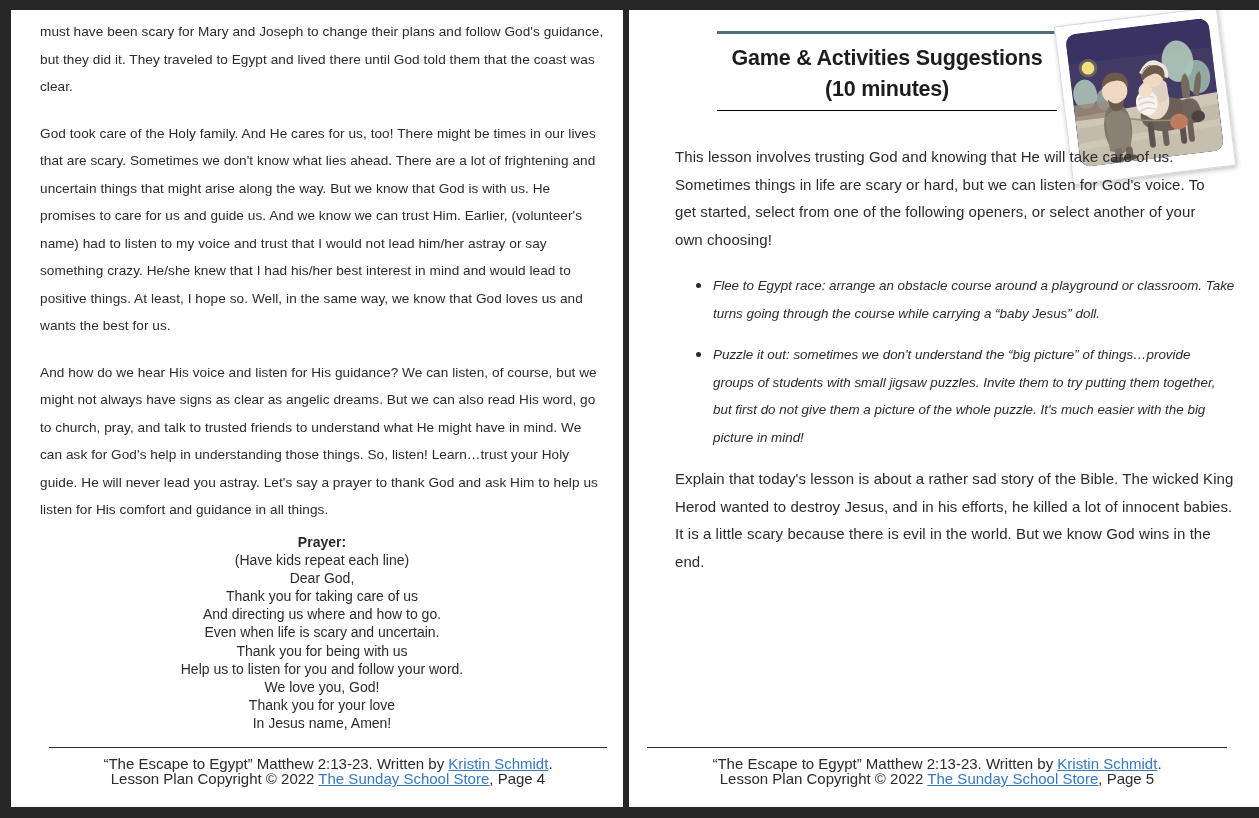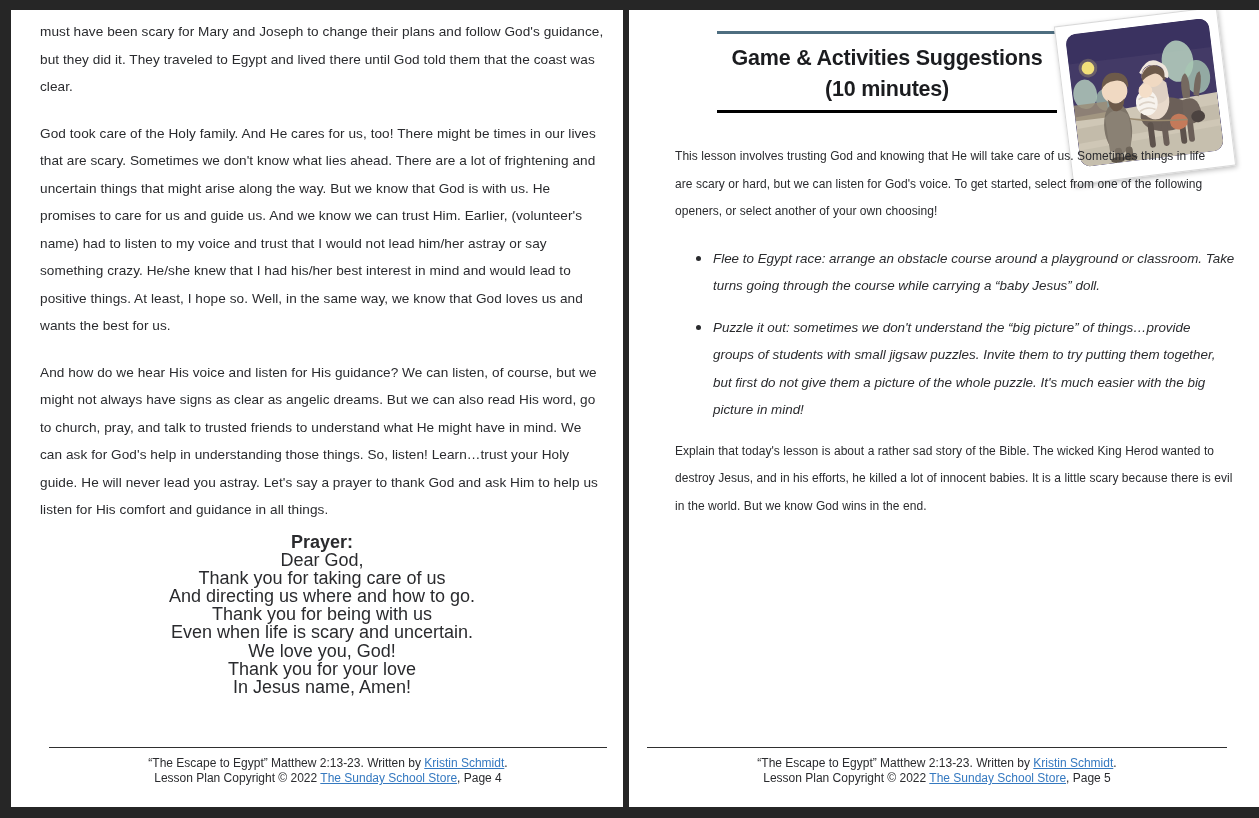--- a/index.html
+++ b/index.html
@@ -63,36 +63,36 @@
     letter-spacing: 0.005em;
   }
   p.body-para:last-child { margin-bottom: 0; }
 
   .prayer-block {
     position: absolute;
     left: 29px;
     top: 523px;
     width: 564px;
     text-align: center;
-    font-size: 18px;
+    font-size: 14px;
     line-height: 18.1px;
     color: #2a2b2e;
   }
   .prayer-title {
     font-weight: bold;
     display: block;
   }
   .prayer-line { display: block; }
 
   
   .footer {
     position: absolute;
     bottom: 20px;
     text-align: center;
-    font-size: 12px;
+    font-size: 15px;
     line-height: 15.6px;
     color: #2a2b2e;
   }
   .footer .rule {
     height: 1px;
     background: #2f2f2f;
     margin-bottom: 8px;
   }
   .footer-left  { left: 38px;  width: 558px; }
   .footer-right { left: 18px;  width: 580px; }
@@ -104,21 +104,21 @@
 
   
   .rp-header {
     position: absolute;
     left: 88px;
     top: 21px;
     width: 340px;
     text-align: center;
     padding: 9px 0 5px 0;
     border-top: 3px solid #4e6e80;
-    border-bottom: 3px solid #000000;
+    border-bottom: 1px solid #000000;
   }
   .rp-header h1 {
     margin: 0;
     font-size: 21.5px;
     line-height: 31px;
     font-weight: bold;
     color: #1b1c1f;
     letter-spacing: -0.01em;
   }
   .rp-header .sub { display: block; }
@@ -142,21 +142,21 @@
     background: #3b3460;
     border-radius: 10px;
   }
 
   .rp-content {
     position: absolute;
     left: 46px;
     top: 133px;
     width: 560px;
   }
-  .rp-content p.body-para { font-size: 12px; }
+  .rp-content p.body-para { font-size: 15px; }
   .intro-para { width: 545px; }
 
   ul.bullets {
     margin: 4px 0 14px 0;
     padding: 0 0 0 38px;
     list-style: none;
     font-style: italic;
   }
   ul.bullets li {
     position: relative;
@@ -185,25 +185,27 @@
     <div class="page-body">
 
       <div class="lp-content">
         <p class="body-para">must have been scary for Mary and Joseph to change their plans and follow God's guidance, but they did it. They traveled to Egypt and lived there until God told them that the coast was clear.</p>
         <p class="body-para">God took care of the Holy family. And He cares for us, too! There might be times in our lives that are scary. Sometimes we don't know what lies ahead. There are a lot of frightening and uncertain things that might arise along the way. But we know that God is with us. He promises to care for us and guide us. And we know we can trust Him. Earlier, (volunteer's name) had to listen to my voice and trust that I would not lead him/her astray or say something crazy. He/she knew that I had his/her best interest in mind and would lead to positive things. At least, I hope so. Well, in the same way, we know that God loves us and wants the best for us.</p>
         <p class="body-para">And how do we hear His voice and listen for His guidance? We can listen, of course, but we might not always have signs as clear as angelic dreams. But we can also read His word, go to church, pray, and talk to trusted friends to understand what He might have in mind. We can ask for God's help in understanding those things.  So, listen! Learn…trust your Holy guide. He will never lead you astray. Let's say a prayer to thank God and ask Him to help us listen for His comfort and guidance in all things.</p>
       </div>
 
       <div class="prayer-block">
         <span class="prayer-title">Prayer:</span>
+        <span class="prayer-line">(Have kids repeat each line)</span>
         <span class="prayer-line">Dear God,</span>
         <span class="prayer-line">Thank you for taking care of us</span>
         <span class="prayer-line">And directing us where and how to go.</span>
+        <span class="prayer-line">Even when life is scary and uncertain.</span>
         <span class="prayer-line">Thank you for being with us</span>
-        <span class="prayer-line">Even when life is scary and uncertain.</span>
+        <span class="prayer-line">Help us to listen for you and follow your word.</span>
         <span class="prayer-line">We love you, God!</span>
         <span class="prayer-line">Thank you for your love</span>
         <span class="prayer-line">In Jesus name, Amen!</span>
       </div>
 
       <div class="footer footer-left">
         <div class="rule"></div>
         <span class="footer-line"><span>“The Escape to Egypt” Matthew 2:13-23.  Written by </span><a class="ext-link" href="#">Kristin Schmidt</a><span>.</span></span>
         <span class="footer-line"><span>Lesson Plan Copyright © 2022 </span><a class="ext-link" href="#">The Sunday School Store</a><span>, Page 4</span></span>
       </div>

